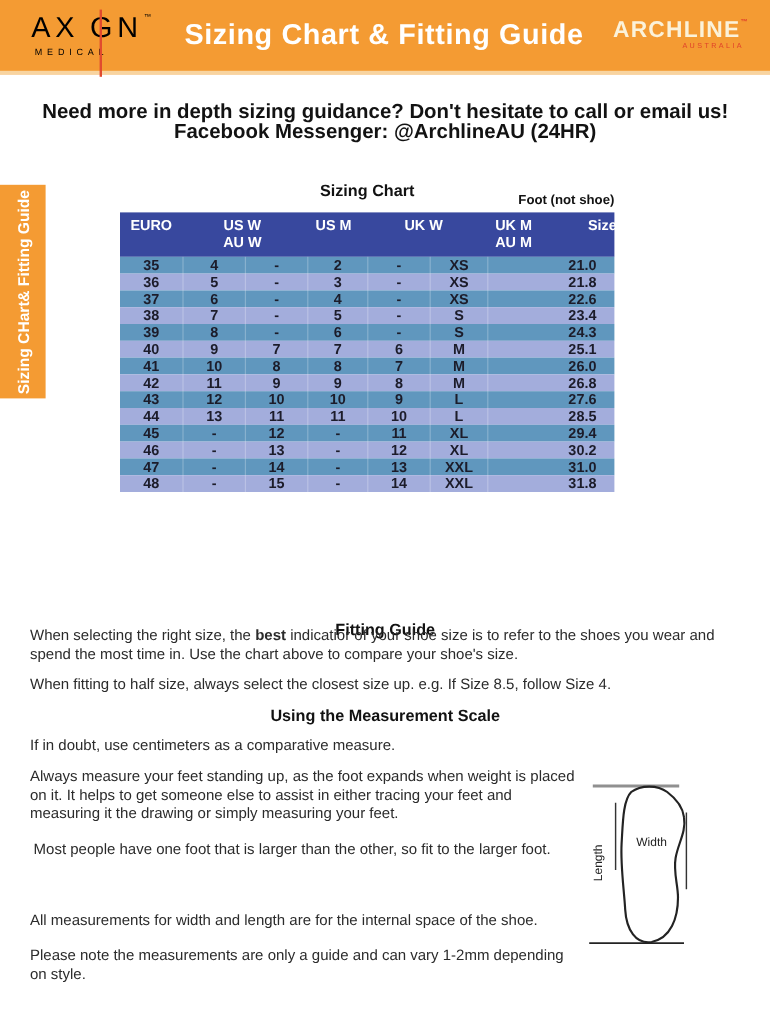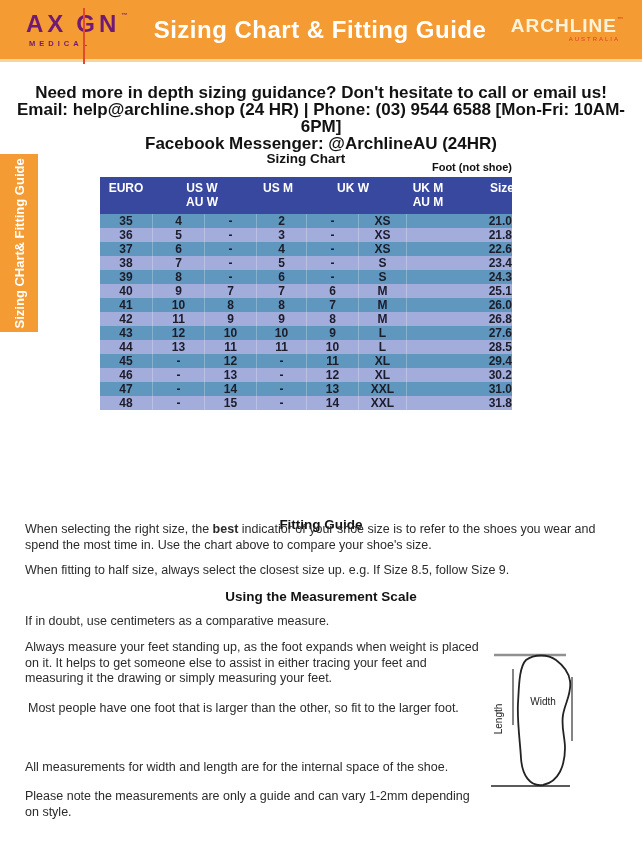--- a/index.html
+++ b/index.html
@@ -6,21 +6,21 @@
   #page{
     position:relative;width:642px;height:848px;background:#ffffff;overflow:hidden;
     font-family:"Liberation Sans", sans-serif;color:#2b2b2b;
   }
   
   .banner{
     position:absolute;left:0;top:0;width:642px;height:62px;
     background:#F49B33;border-bottom:3px solid #F8D4A0;
     display:flex;align-items:center;box-sizing:border-box;
   }
-  .axign{position:relative;width:150px;padding-left:26px;box-sizing:border-box;color:#701a75;font-weight:bold;}
+  .axign{position:relative;width:150px;padding-left:26px;box-sizing:border-box;color:#000000;}
   .axign-name{font-size:24px;letter-spacing:4px;line-height:24px;display:flex;align-items:center;}
   .axign-tm{font-size:6px;vertical-align:top;position:relative;top:-9px;left:1px;}
   .axign-gap{display:inline-block;width:9px;}
   .axign-line{position:absolute;left:83px;top:-4px;width:2px;height:56px;background:#E14A2E;}
   .axign-sub{font-size:7.5px;letter-spacing:4px;margin-top:3px;padding-left:3px;}
   .banner-title{flex:1;text-align:center;color:#ffffff;font-weight:bold;font-size:24px;letter-spacing:0.5px;}
   .archline{width:152px;padding-right:18px;box-sizing:border-box;text-align:right;}
   .arch-name{font-size:19px;font-weight:600;letter-spacing:1px;color:#FBF2DA;line-height:18px;}
   .arch-tm{font-size:6px;color:#E0402A;vertical-align:top;position:relative;top:-7px;}
   .arch-sub{font-size:6px;letter-spacing:2px;color:#E0402A;margin-top:1px;padding-right:4px;}
@@ -48,21 +48,21 @@
   .thead{background:#38489E;color:#ffffff;height:37px;gap:24px;}
   .hcell{font-weight:bold;font-size:12px;line-height:14px;text-align:center;
     padding-top:4px;white-space:pre-line;box-sizing:border-box;}
   .hcell.c6{text-align:right;padding-right:13px;}
   .trow{height:14px;font-weight:bold;font-size:12px;color:#1c1c2a;}
   .trow.odd{background:#6097BE;}
   .trow.even{background:#A3ADDC;}
   .tcell{display:flex;align-items:center;justify-content:center;box-sizing:border-box;
     border-left:1px solid rgba(255,255,255,0.25);}
   .tcell:first-child{border-left:none;}
-  .tcell.c6{justify-content:flex-end;}
+  .tcell.c6{justify-content:flex-end;padding-right:15px;}
   
   .h2{position:absolute;left:0;width:642px;text-align:center;font-weight:bold;
     font-size:13.5px;color:#121212;}
   .para{position:absolute;font-size:12.5px;line-height:15.5px;color:#2b2b2b;}
   #fit-title{top:517px;}
   #fit-p1{left:25px;top:522px;width:594px;}
   #fit-p2{left:25px;top:563px;width:594px;}
   #meas-title{top:589px;}
   #meas-p1{left:25px;top:614px;width:500px;}
   #meas-p2{left:25px;top:640px;width:462px;}
@@ -92,21 +92,20 @@
     <div class="banner-title">Sizing Chart &amp; Fitting Guide</div>
     <div class="archline">
       <div class="arch-name"><span>ARCHLINE</span><span class="arch-tm">™</span>
       </div>
       <div class="arch-sub">AUSTRALIA</div>
     </div>
   </div>
 
   <div class="contact">
     <div>Need more in depth sizing guidance? Don't hesitate to call or email us!</div>
-    <div>Email: help@archline.shop (24 HR) | Phone: (03) 9544 6588 [Mon-Fri: 10AM-6PM]</div>
     <div>Facebook Messenger: @ArchlineAU (24HR)</div>
   </div>
 
   <div class="side-tab">
     <div class="side-tab-text">
       <div>Sizing CHart</div>
       <div>&amp; Fitting Guide</div>
     </div>
   </div>
 
@@ -251,21 +250,21 @@
           <div class="tcell c3">-</div>
           <div class="tcell c4">14</div>
           <div class="tcell c5">XXL</div>
           <div class="tcell c6">31.8</div>
         </div>
       </div>
   </div>
 
   <div class="h2" id="fit-title">Fitting Guide</div>
   <div class="para" id="fit-p1"><span>When selecting the right size, the </span><b>best</b><span> indicatior of your shoe size is to refer to the shoes you wear and spend the most time in. Use the chart above to compare your shoe's size.</span></div>
-  <div class="para" id="fit-p2">When fitting to half size, always select the closest size up. e.g. If Size 8.5, follow Size 9.</div>
+  <div class="para" id="fit-p2">When fitting to half size, always select the closest size up. e.g. If Size 8.5, follow Size 4.</div>
 
   <div class="h2" id="meas-title">Using the Measurement Scale</div>
   <div class="para" id="meas-p1">If in doubt, use centimeters as a comparative measure.</div>
   <div class="para" id="meas-p2">Always measure your feet standing up, as the foot expands when weight is placed on it. It helps to get someone else to assist in either tracing your feet and measuring it the drawing or simply measuring your feet.</div>
   <div class="para" id="meas-p4">All measurements for width and length are for the internal space of the shoe.</div>
   <div class="para" id="meas-p3">Most people have one foot that is larger than the other, so fit to the larger foot.</div>
   <div class="para" id="meas-p5">Please note the measurements are only a guide and can vary 1-2mm depending on style.</div>
 
   <svg class="foot-diagram" viewBox="0 0 100 152">
     <line x1="8" y1="11" x2="80" y2="11" stroke="#909090" stroke-width="2.5"></line>

